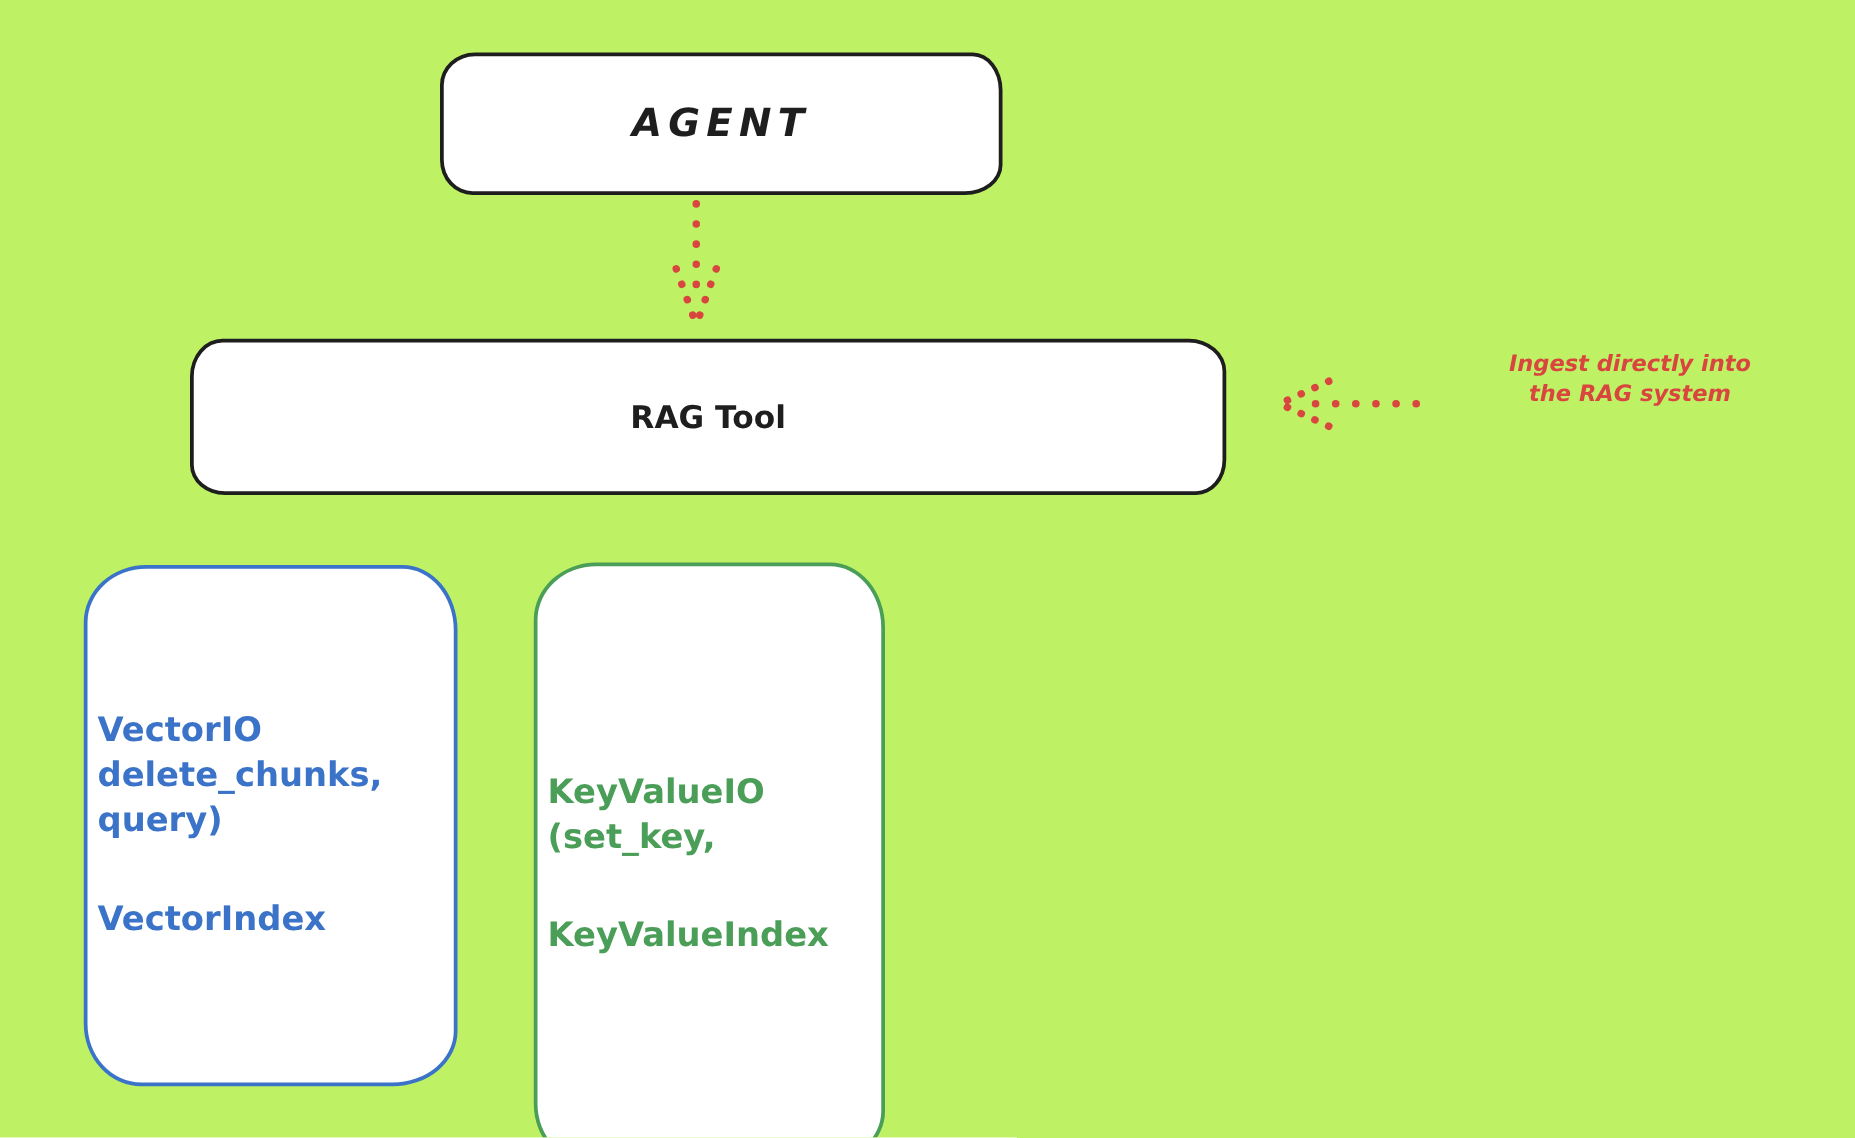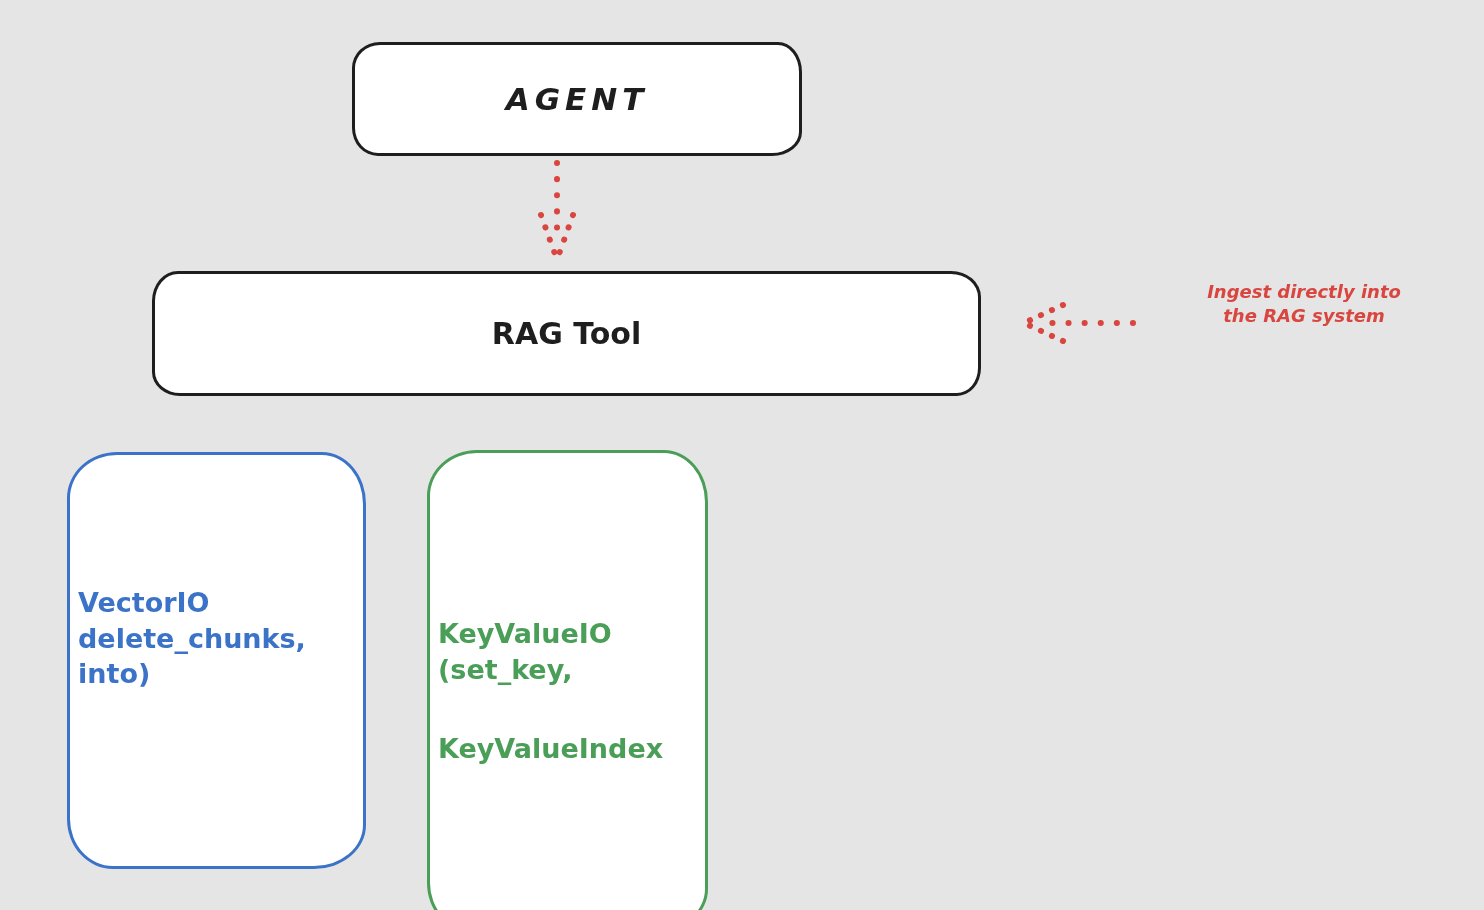--- a/index.html
+++ b/index.html
@@ -5,21 +5,21 @@
   html, body {
     margin: 0;
     padding: 0;
     background: #ffffff;
     font-family: "DejaVu Sans", sans-serif;
   }
   #diagram-canvas {
     position: relative;
     width: 1484px;
     height: 910px;
-    background: #e5e5e5;
+    background: #bef264;
     overflow: hidden;
   }
   .node {
     position: absolute;
     border: 3px solid var(--black, #1e1e1e);
     display: flex;
     align-items: center;
     justify-content: center;
     box-sizing: border-box;
     background: #ffffff;
@@ -31,21 +31,21 @@
     border-radius: 28px 24px 30px 26px / 26px 30px 24px 28px;
     font-size: 31px;
     font-weight: 700;
     font-style: italic;
     letter-spacing: 5px;
   }
   .rag-box {
     left: 152px; top: 271px;
     width: 829px; height: 125px;
     border-radius: 26px 30px 24px 28px / 30px 26px 28px 24px;
-    font-size: 30px;
+    font-size: 25px;
     font-weight: 600;
   }
   .storage-box {
     position: absolute;
     box-sizing: border-box;
     background: #ffffff;
     border: 3.5px solid;
     border-radius: 50px 44px 52px 46px / 46px 52px 44px 50px;
     display: flex;
     flex-direction: column;
@@ -115,22 +115,23 @@
   </svg>
 
   <div class="annotation">
     <div>Ingest directly into</div>
     <div>the RAG system</div>
   </div>
 
   <div class="storage-box vector-box">
     <div>VectorIO</div>
     <div>delete_chunks,</div>
-    <div>into)</div>
+    <div>query)</div>
     <div class="group-gap"></div>
+    <div>VectorIndex</div>
   </div>
 
   <div class="storage-box keyvalue-box">
     <div>KeyValueIO</div>
     <div>(set_key,</div>
     <div class="group-gap"></div>
     <div>KeyValueIndex</div>
   </div>
 
 

